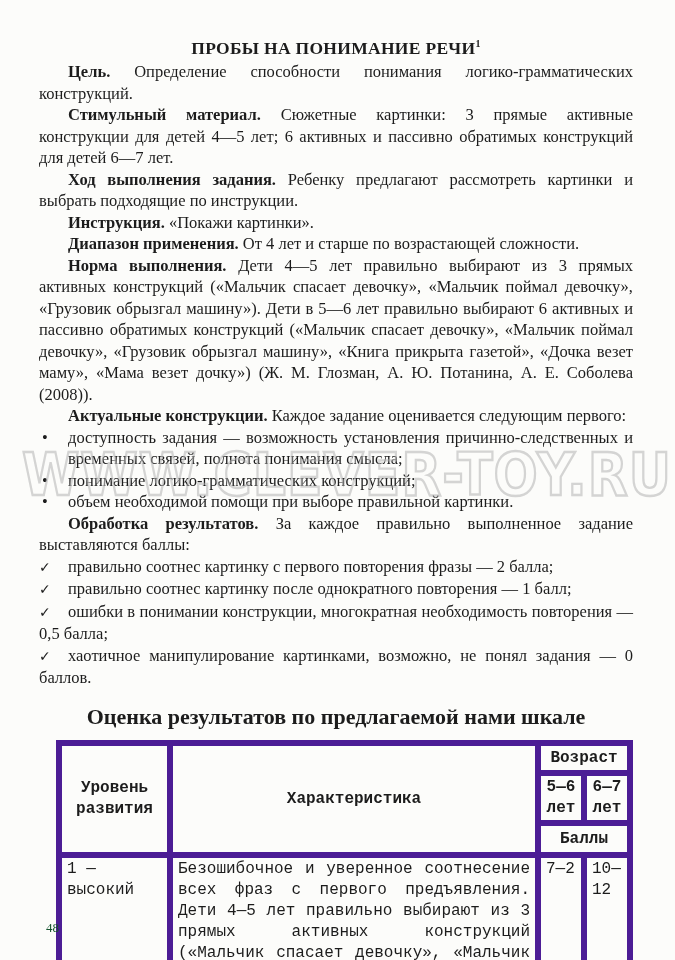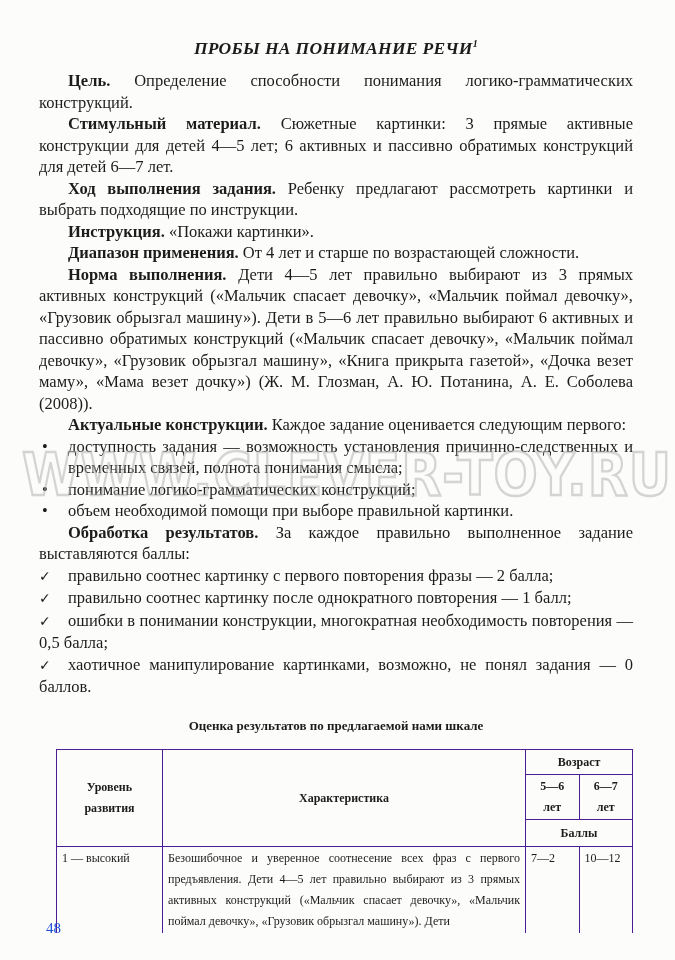--- a/index.html
+++ b/index.html
@@ -9,26 +9,25 @@
     width: 675px; height: 960px;
     background: #fcfcfa;
     color: #1c1c1c;
     font-family: "Liberation Serif", serif;
   }
   .content {
     position: absolute;
     left: 39px; top: 0; width: 594px;
   }
   h1.doc-title {
-    margin: 33px 0 11px 0;
+    margin: 33px 0 2px 0;
     font-size: 17.5px;
     text-align: center;
     font-weight: bold;
     letter-spacing: 0.3px;
-    font-style: italic;
   }
   h1.doc-title sup { font-size: 10px; }
   .body-text { font-size: 16.5px; line-height: 21.5px; }
   p.para {
     margin: 0;
     text-align: justify;
     text-indent: 29px;
   }
   p.para .lead { font-weight: bold; }
   p.bullet {
@@ -47,33 +46,34 @@
   p.check .marker {
     display: inline-block;
     width: 29px;
     font-family: "DejaVu Sans", sans-serif;
     font-size: 14px;
   }
   .table-caption {
     margin: 17px 0 13px 0;
     text-align: center;
     font-weight: bold;
-    font-size: 13px;
+    font-size: 22px;
   }
   table.score-table {
     border-collapse: collapse;
     margin-left: 17px;
     width: 577px;
     table-layout: fixed;
   }
   table.score-table td {
-    border: 1px solid #4c1d95;
-    font-size: 12px;
+    border: 6px solid #4c1d95;
+    font-size: 16px;
     line-height: 21px;
     padding: 1px 5px;
+    font-family: Liberation Mono, monospace;
   }
   table.score-table td.hdr {
     text-align: center;
     vertical-align: middle;
     font-weight: bold;
   }
   td.col-level { width: 95px; }
   td.col-char  { width: 352px; }
   td.col-a1    { width: 58px; }
   td.col-a2    { width: 56px; }
@@ -85,22 +85,22 @@
     border-bottom: none; 
   }
   tr.body-row td .clip {
     max-height: 107px;
     overflow: hidden;
   }
   td.cell-char .clip { text-align: justify; }
   .page-number {
     position: absolute;
     left: 46px; top: 920px;
-    font-size: 15px;
-    color: #1d4ed8;
+    font-size: 13px;
+    color: #14532d;
   }
   .watermark {
     position: absolute;
     left: 22px; top: 445px;
     width: 640px;
     font-family: "DejaVu Sans", sans-serif;
     font-weight: bold;
     font-size: 52px;
     letter-spacing: 1px;
     white-space: nowrap;

